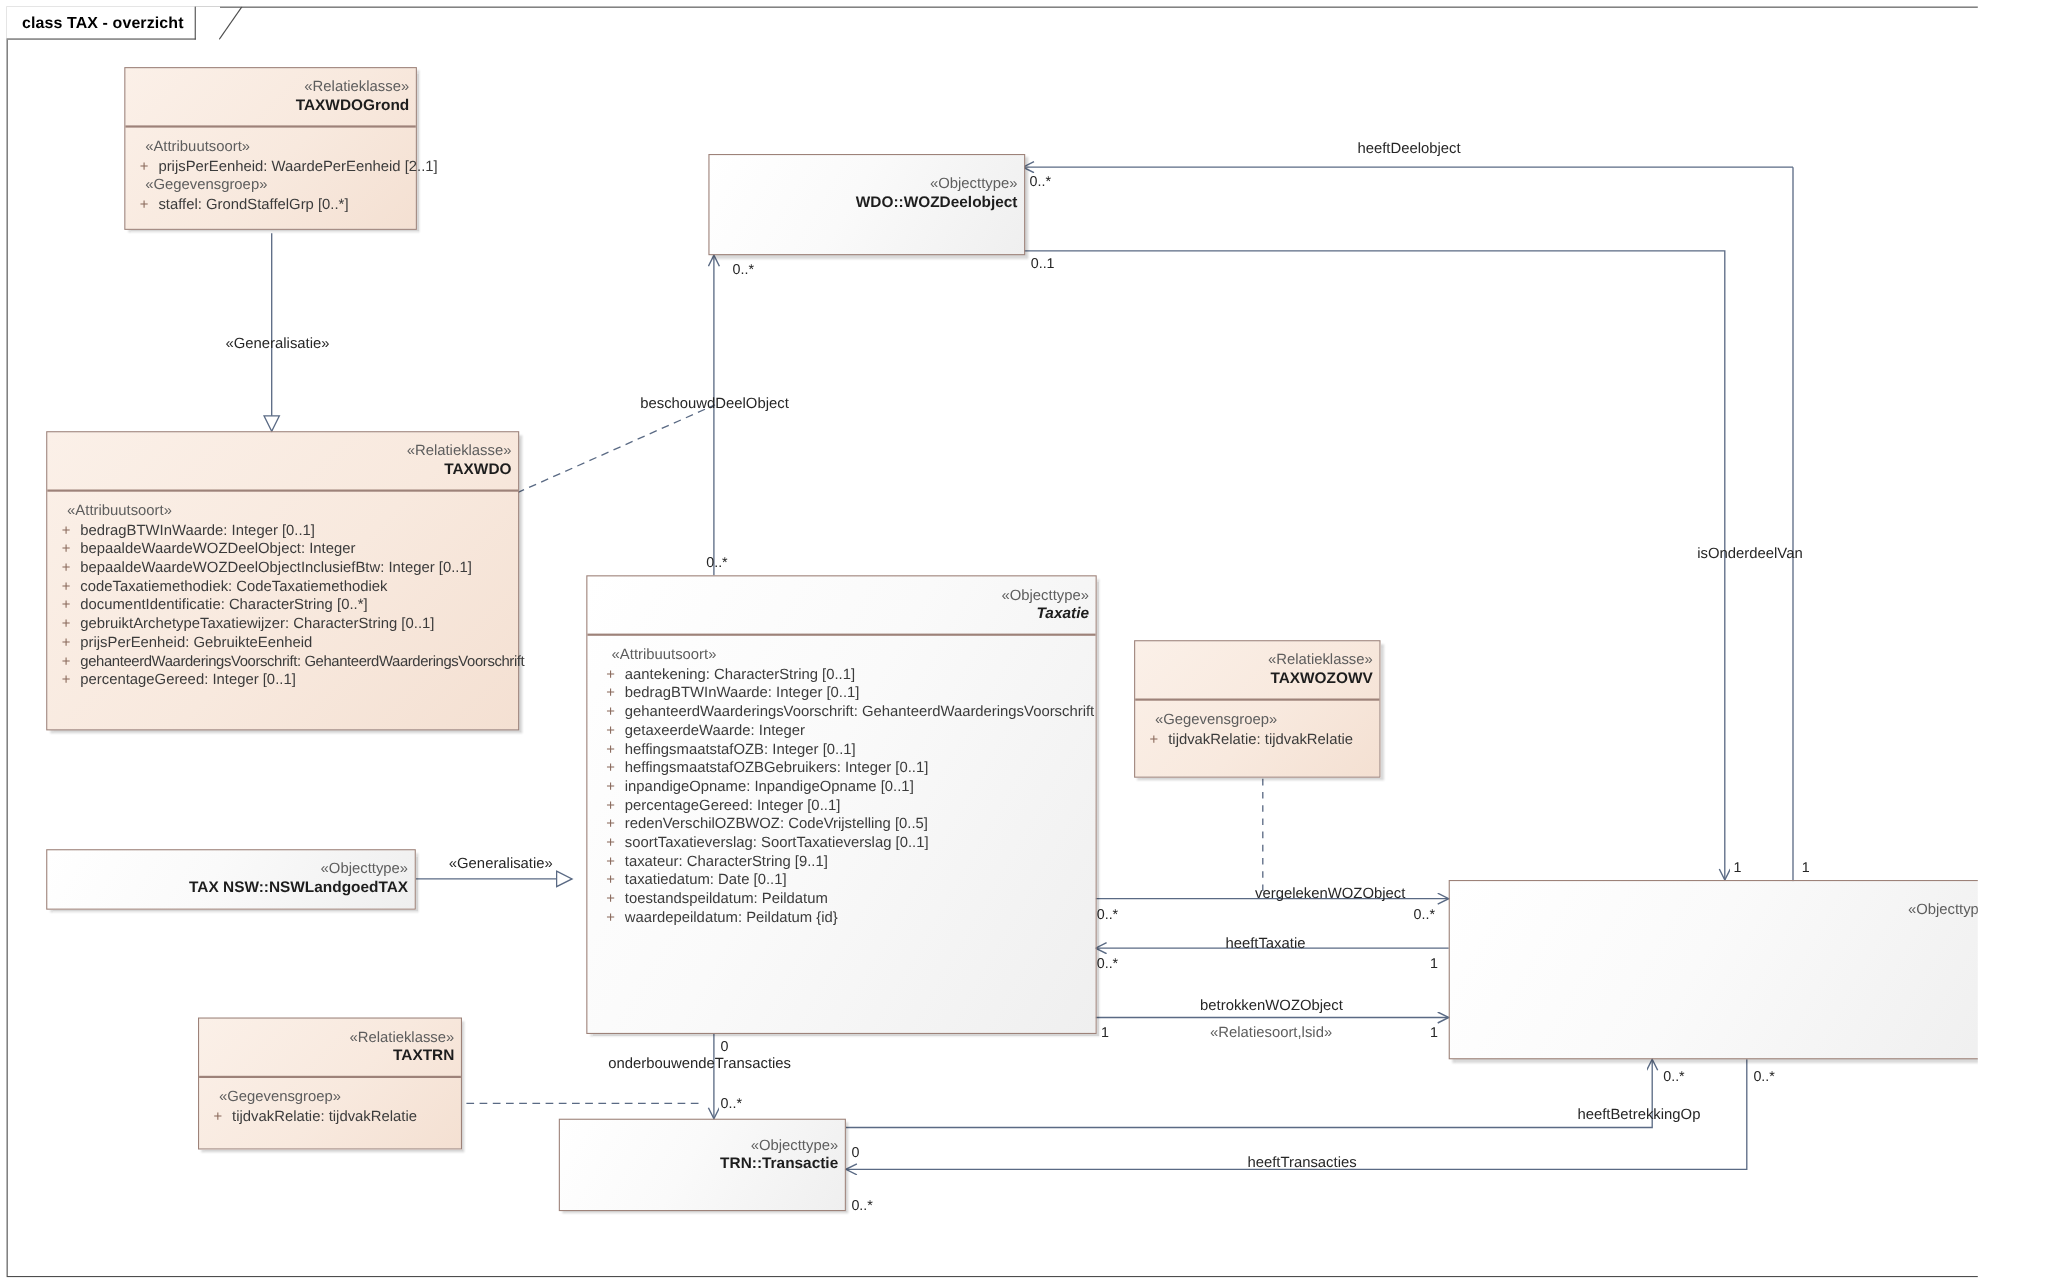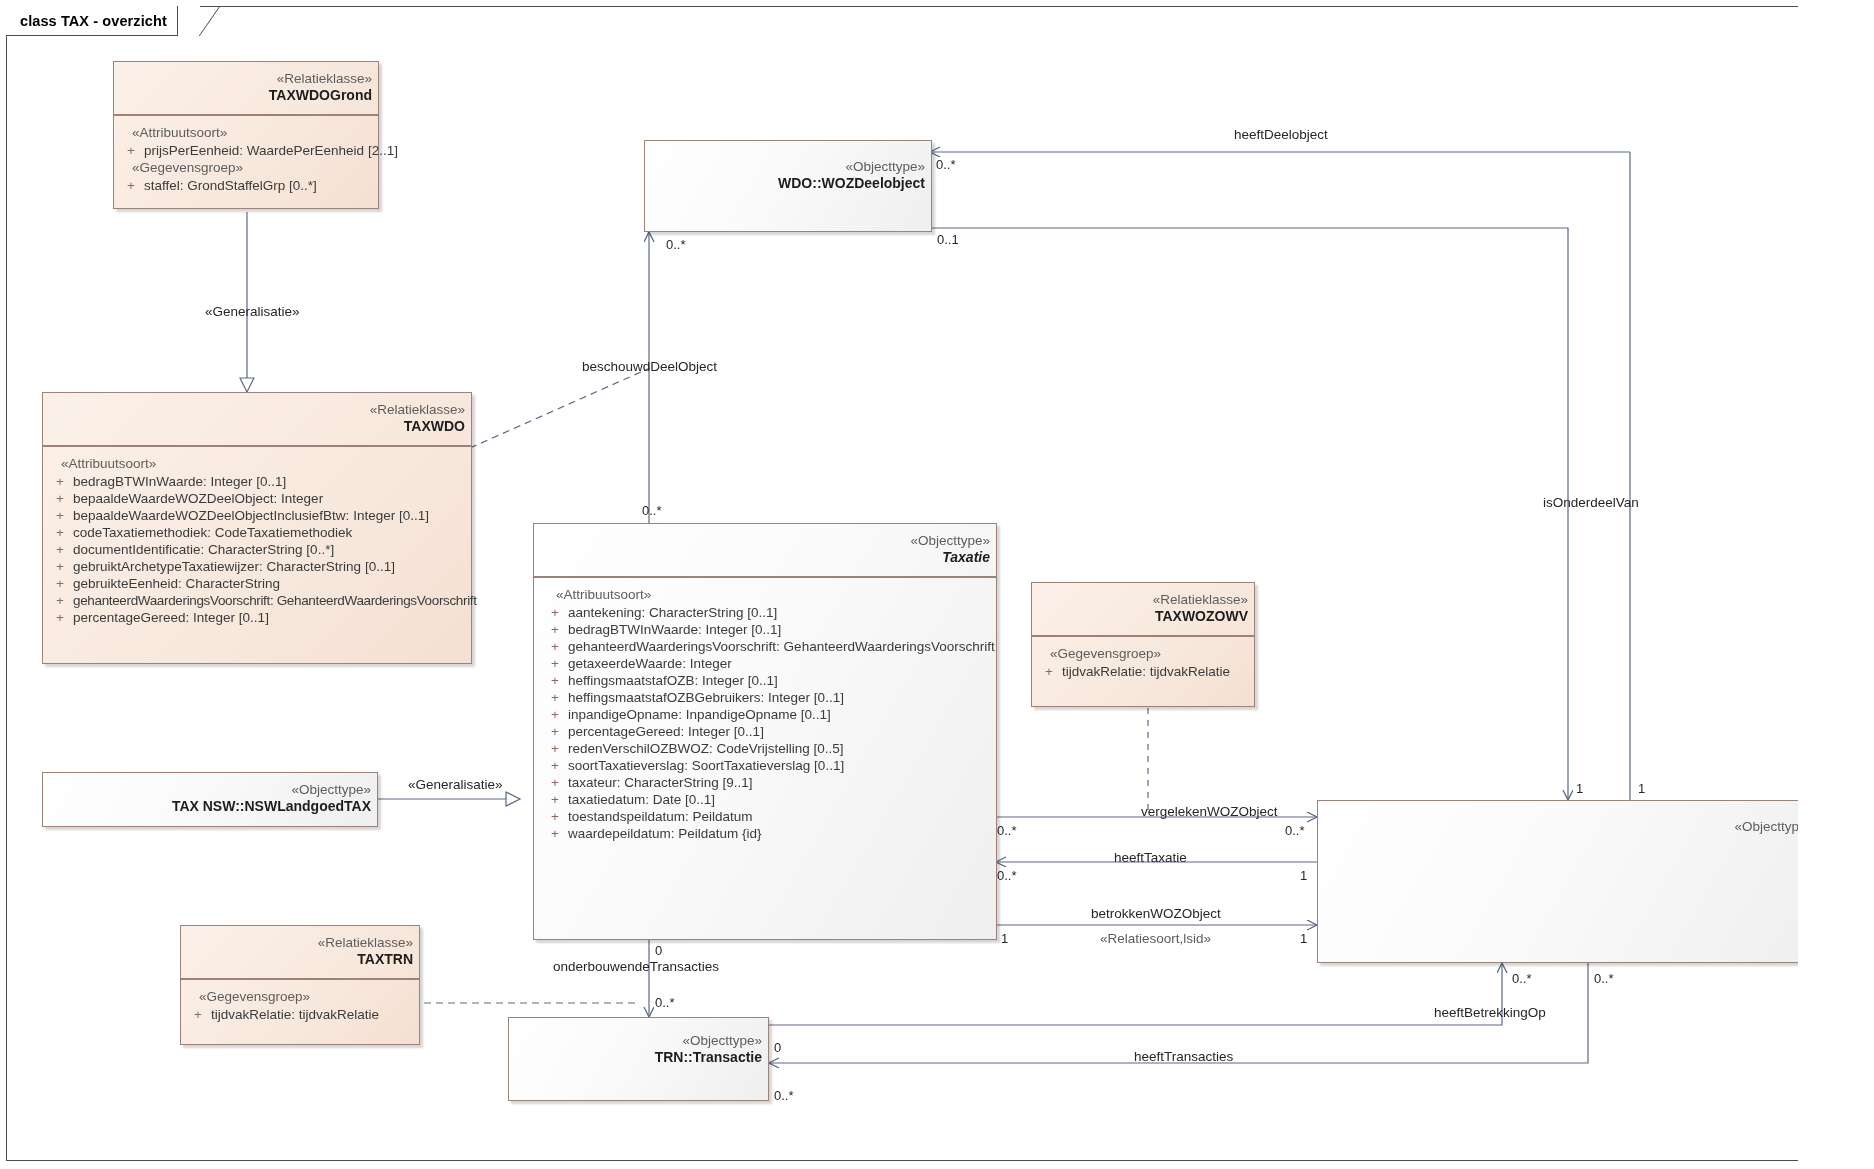--- a/index.html
+++ b/index.html
@@ -264,21 +264,21 @@
       <div class="attr">
         <span class="vis">+</span>
         <span class="txt">documentIdentificatie: CharacterString [0..*]</span>
       </div>
       <div class="attr">
         <span class="vis">+</span>
         <span class="txt">gebruiktArchetypeTaxatiewijzer: CharacterString [0..1]</span>
       </div>
       <div class="attr">
         <span class="vis">+</span>
-        <span class="txt">gebruikteEenheid: CharacterString</span>
+        <span class="txt">prijsPerEenheid: GebruikteEenheid</span>
       </div>
       <div class="attr">
         <span class="vis">+</span>
         <span class="txt" style="letter-spacing:-0.35px;">gehanteerdWaarderingsVoorschrift: GehanteerdWaarderingsVoorschrift</span>
       </div>
       <div class="attr">
         <span class="vis">+</span>
         <span class="txt">percentageGereed: Integer [0..1]</span>
       </div>
     </div>

